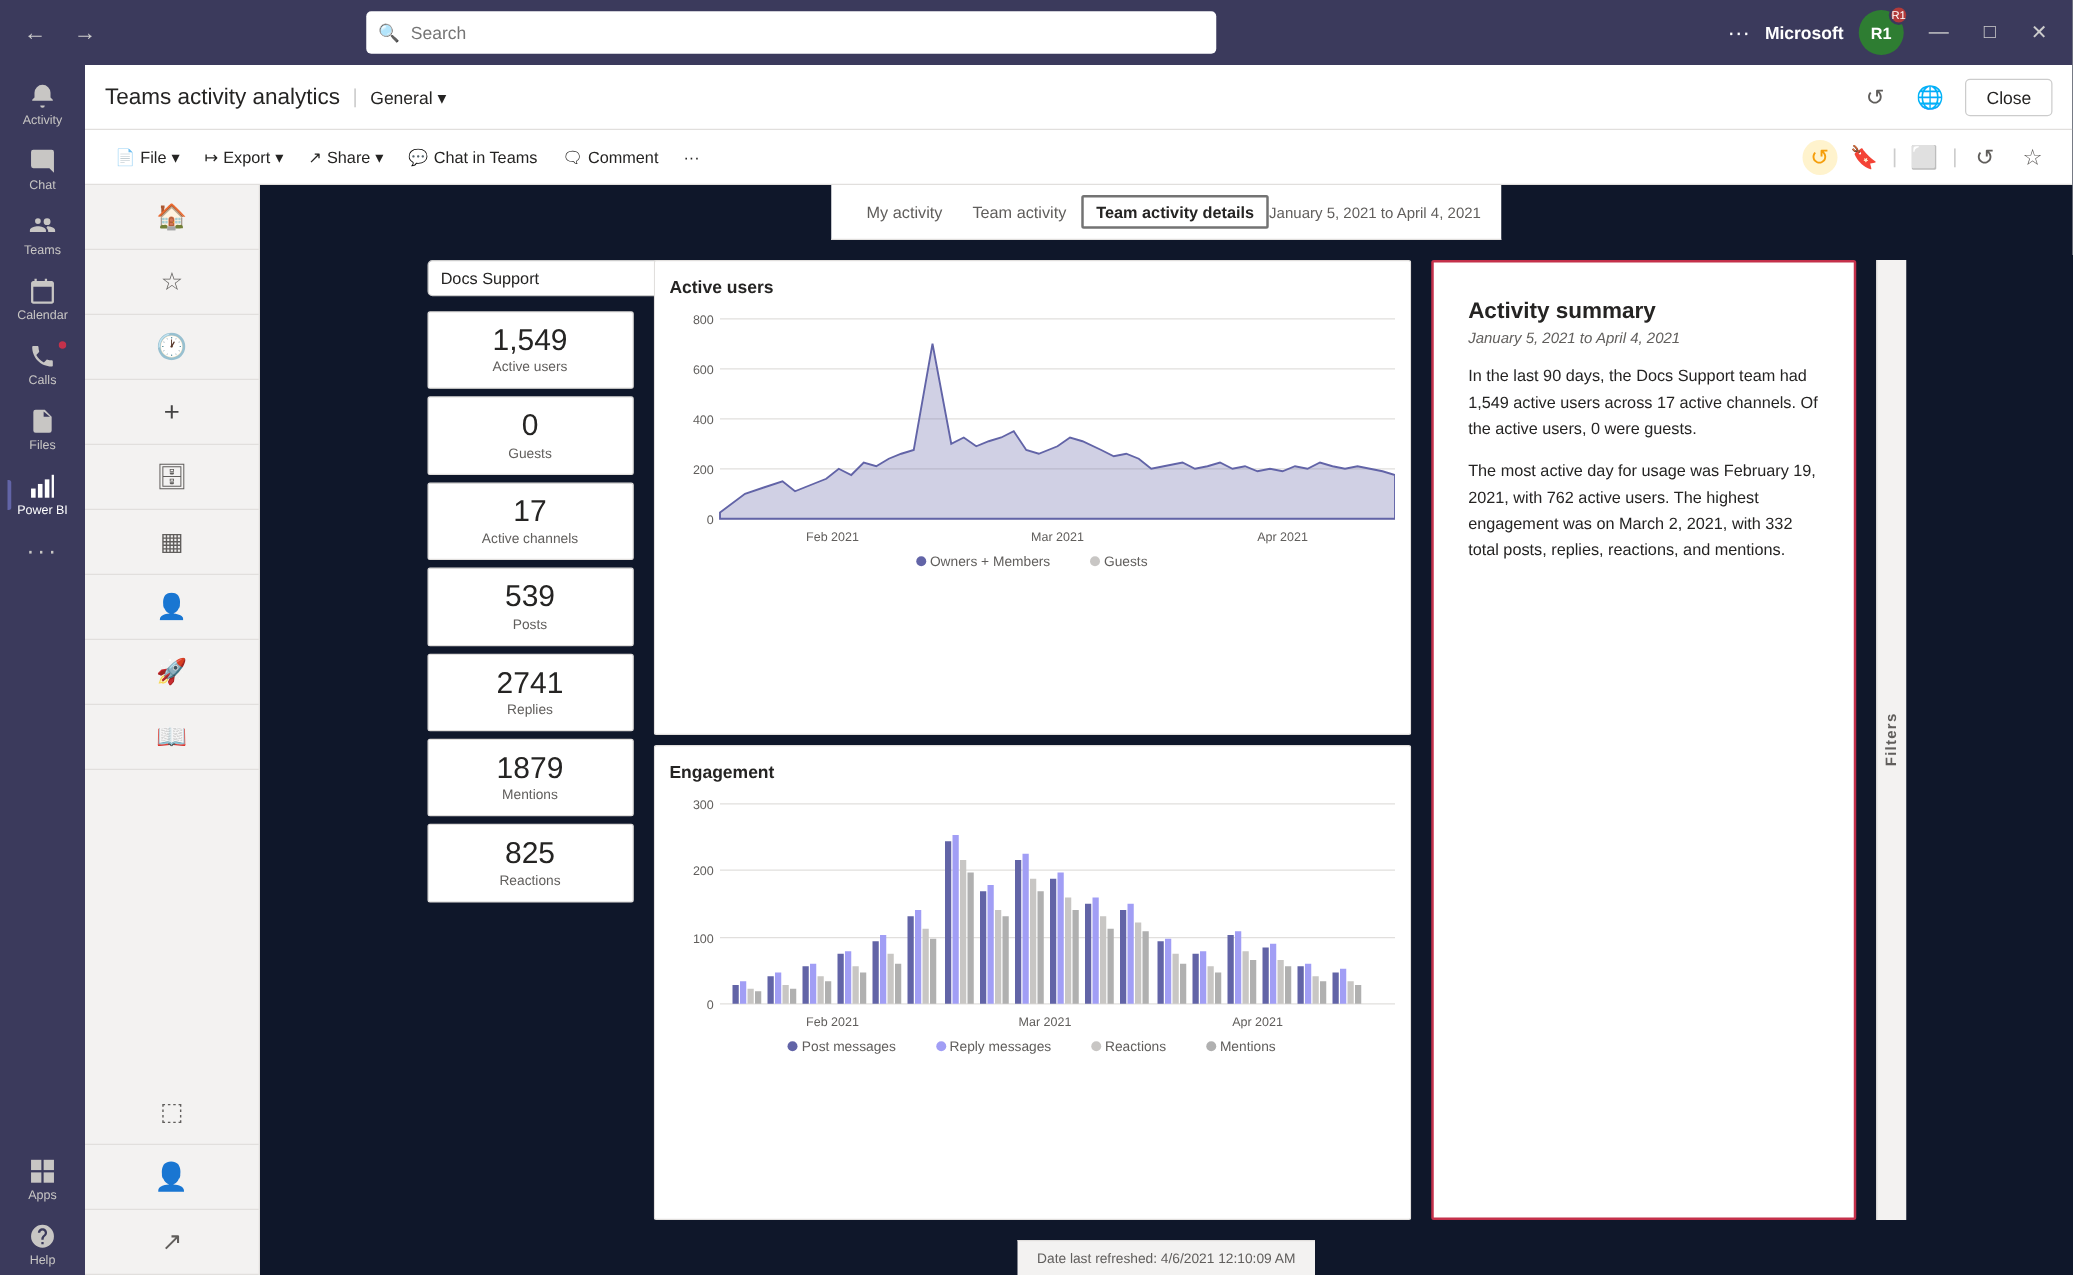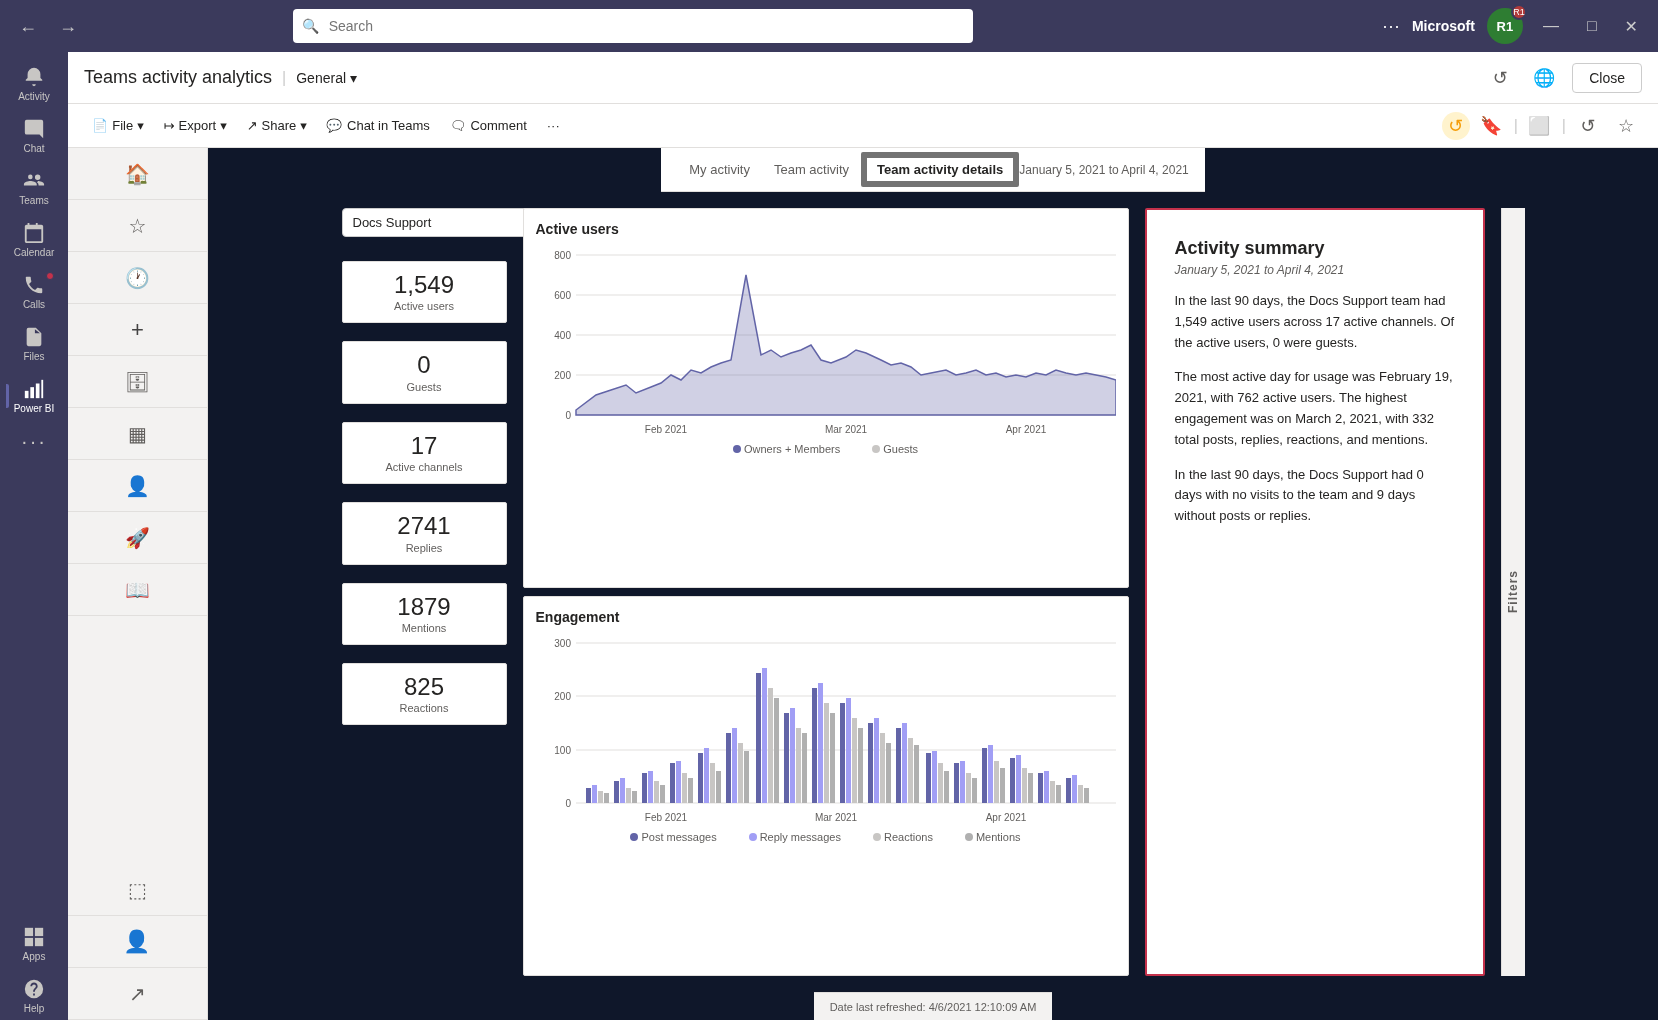--- a/index.html
+++ b/index.html
@@ -130,21 +130,21 @@
     
     .tab-bar {
       display: flex; align-items: center; height: 44px; border-bottom: 1px solid #e1dfdd;
       padding: 0 16px; background: #fff; position: relative;
     }
     .tab {
       padding: 8px 12px; font-size: 13px; color: #605e5c; cursor: pointer;
       border: none; background: none; position: relative;
     }
     .tab-active-box {
-      border: 6px solid #737373; padding: 4px 10px; border-radius: 2px;
+      border: 2px solid #737373; padding: 4px 10px; border-radius: 2px;
       font-size: 13px; color: #252423; font-weight: 600; cursor: pointer;
       background: none;
     }
     .tab-date { margin-left: auto; font-size: 12px; color: #605e5c; }
 
     
     .report-body { display: flex; flex: 1; overflow: hidden; padding: 16px; gap: 16px; }
 
     
     .dropdown-row { margin-bottom: 12px; }
@@ -375,38 +375,42 @@
 
         <div class="tab-bar">
           <button class="tab">My activity</button>
           <button class="tab">Team activity</button>
           <button class="tab-active-box">Team activity details</button>
           <span class="tab-date">January 5, 2021 to April 4, 2021</span>
         </div>
 
         <div class="report-body">
 
-          <div style="display:flex; flex-direction:column; width:165px; flex-shrink:0; gap:12px;">
+          <div style="display:flex; flex-direction:column; width:165px; flex-shrink:0; gap:0;">
             <div class="dropdown-row">
               <div class="dropdown-select dropdown-full">
                 <span>Docs Support</span>
                 <span>▾</span>
               </div>
             </div>
             <div class="metric-card">
               <div class="metric-value">1,549</div>
               <div class="metric-label">Active users</div>
             </div>
             <div class="metric-card">
               <div class="metric-value">0</div>
               <div class="metric-label">Guests</div>
             </div>
             <div class="metric-card">
               <div class="metric-value">17</div>
               <div class="metric-label">Active channels</div>
+            </div>
+            <div class="metric-card">
+              <div class="metric-value">539</div>
+              <div class="metric-label">Posts</div>
             </div>
             <div class="metric-card">
               <div class="metric-value">2741</div>
               <div class="metric-label">Replies</div>
             </div>
             <div class="metric-card">
               <div class="metric-value">1879</div>
               <div class="metric-label">Mentions</div>
             </div>
             <div class="metric-card">
@@ -546,21 +550,20 @@
               </div>
             </div>
 
           </div>
 
           <div class="summary-panel">
             <div class="summary-title">Activity summary</div>
             <div class="summary-date">January 5, 2021 to April 4, 2021</div>
             <p class="summary-para">In the last 90 days, the Docs Support team had 1,549 active users across 17 active channels. Of the active users, 0 were guests.</p>
             <p class="summary-para">The most active day for usage was February 19, 2021, with 762 active users. The highest engagement was on March 2, 2021, with 332 total posts, replies, reactions, and mentions.</p>
-            <p class="summary-para">In the last 90 days, the Docs Support had 0 days with no visits to the team and 9 days without posts or replies.</p>
           </div>
 
           <div class="filters-tab">
             <span class="filters-tab-text">Filters</span>
           </div>
 
         </div>
 
         <div class="status-bar">
           <span>Date last refreshed: 4/6/2021 12:10:09 AM</span>

